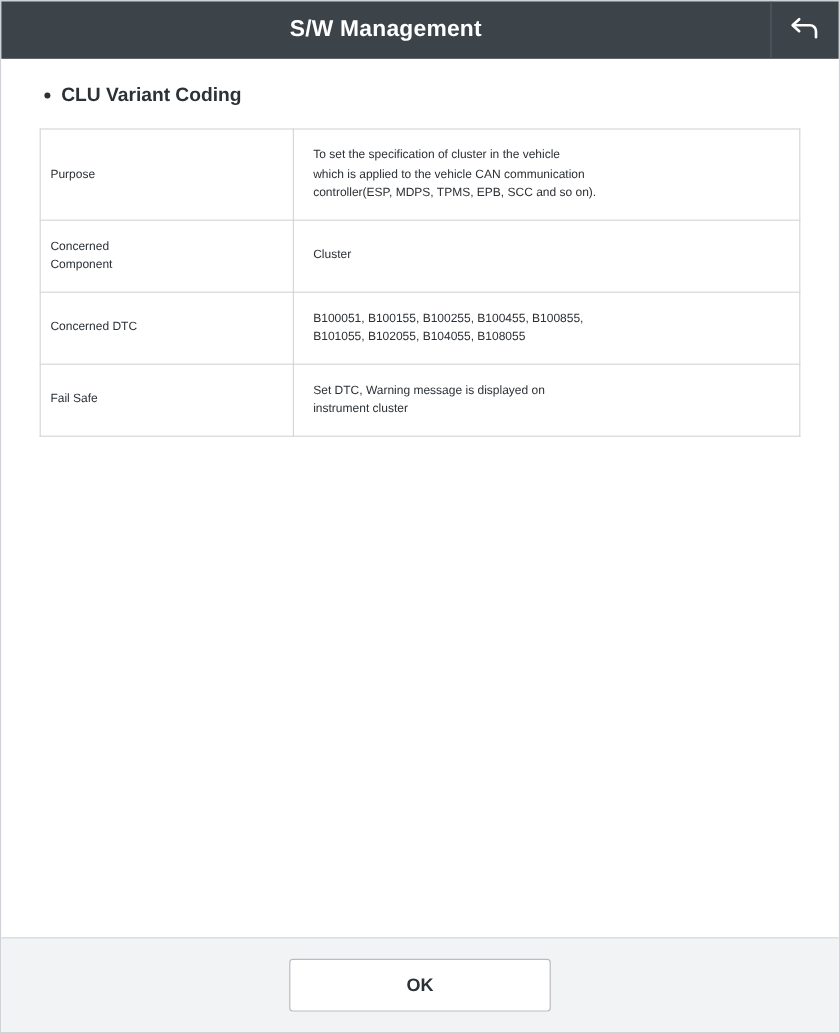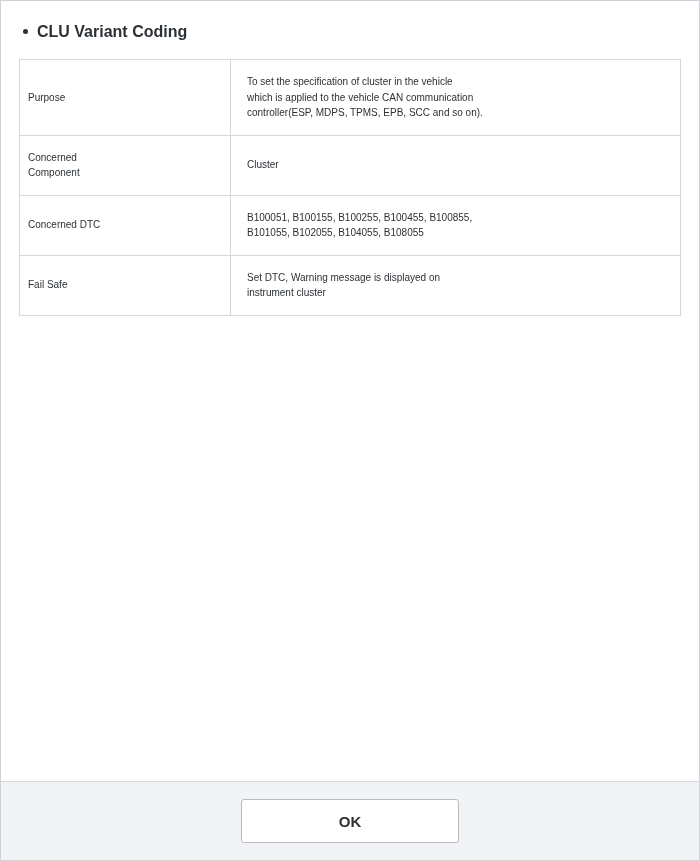--- a/index.html
+++ b/index.html
@@ -48,21 +48,21 @@
     display: flex;
     align-items: center;
     justify-content: center;
     cursor: pointer;
   }
   .back-btn svg { display: block; }
 
   
   .content {
     flex: 1 1 auto;
-    padding: 0 18px;
+    padding: 0 32px;
     background: #ffffff;
     overflow: hidden;
   }
   .section-title {
     font-size: 16px;
     font-weight: bold;
     color: #2c3136;
     margin: 22px 0 18px 4px;
     display: flex;
     align-items: center;
@@ -131,20 +131,31 @@
     align-items: center;
     justify-content: center;
   }
   .spacer { flex: 1 1 auto; }
 </style>
 </head>
 <body>
 
 <div class="screen">
 
+  <div class="titlebar">
+    <div class="title">S/W Management</div>
+    <div class="back-btn">
+      <span>
+        <svg width="26" height="22" viewBox="0 0 26 22" aria-hidden="true">
+          <path d="M3 7 H17 a5 5 0 0 1 5 5 v5" fill="none" stroke="#ffffff" stroke-width="2.2" stroke-linecap="round" stroke-linejoin="round"></path>
+          <path d="M8 2 L2.5 7 L8 12" fill="none" stroke="#ffffff" stroke-width="2.2" stroke-linecap="round" stroke-linejoin="round"></path>
+        </svg>
+      </span>
+    </div>
+  </div>
 
   <div class="content">
 
     <div class="section-title">
       <span class="bullet"></span>
       <span>CLU Variant Coding</span>
     </div>
 
     <table class="info">
       <tbody>

